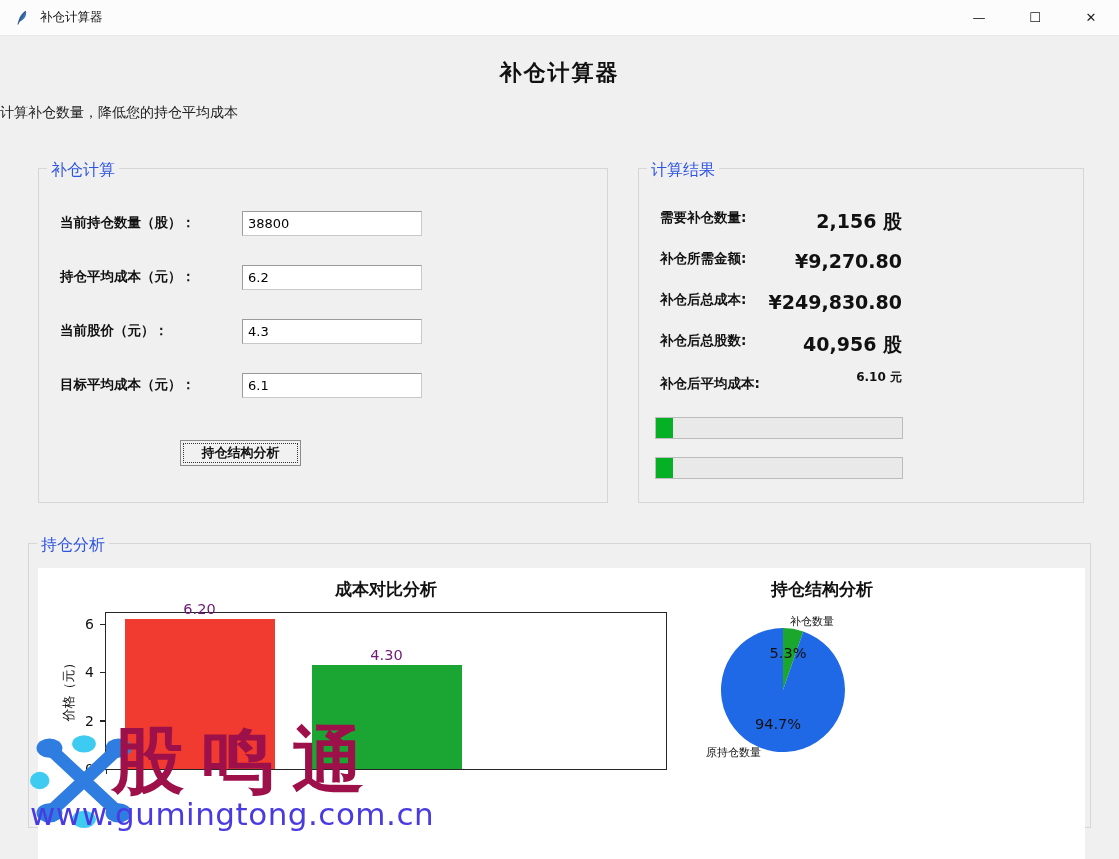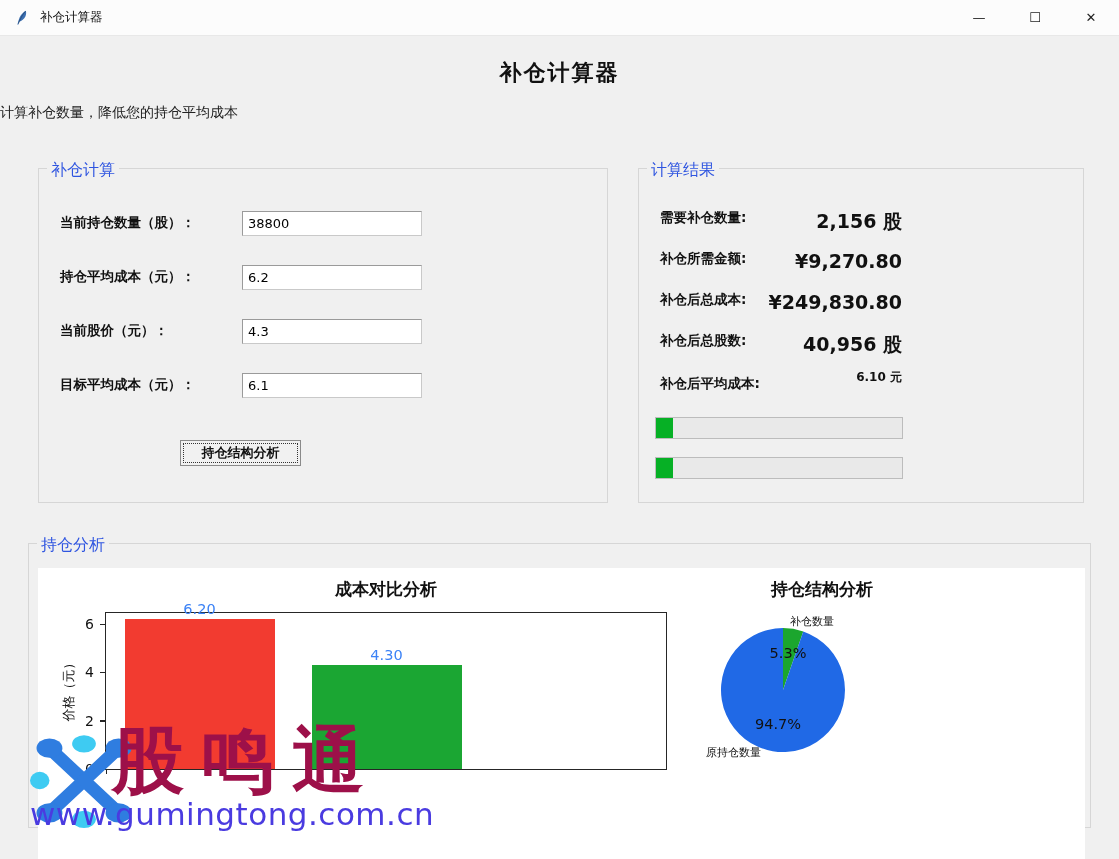--- a/index.html
+++ b/index.html
@@ -54,21 +54,21 @@
     font-size:17px; font-weight:600; color:#111; }
   .pie-title { position:absolute; left:684px; top:10px; width:200px; text-align:center;
     font-size:17px; font-weight:600; color:#111; }
   .ylabel { position:absolute; left:-14px; top:112px; width:90px; text-align:center;
     font-size:13px; color:#111; transform:rotate(-90deg); }
   .axes { position:absolute; left:67px; top:44px; width:562px; height:158px;
     border:1.4px solid #262626; }
   .bar-slot { position:absolute; top:0; height:100%; width:187px; }
   .bar-slot:nth-child(1){ left:0; } .bar-slot:nth-child(2){ left:187px; } .bar-slot:nth-child(3){ left:374px; }
   .bar-rect { position:absolute; bottom:0; left:50%; transform:translateX(-50%); width:150px; }
-  .bar-value { position:absolute; left:50%; transform:translateX(-50%); font-size:14.5px; color:#3b82f6; white-space:nowrap; }
+  .bar-value { position:absolute; left:50%; transform:translateX(-50%); font-size:14.5px; color:#701a75; white-space:nowrap; }
   .ytick { position:absolute; right:calc(100% + 12px); width:24px; text-align:right;
     font-size:14px; color:#111; line-height:16px; }
   .ytickmark { position:absolute; right:100%; width:6px; height:1.4px; background:#262626; }
   .xtickmark { position:absolute; top:100%; width:1.4px; height:5px; background:#262626; }
   .xtickmark:nth-of-type(1){ left:93px; } .xtickmark:nth-of-type(2){ left:280px; } .xtickmark:nth-of-type(3){ left:467px; }
   .xlabels { position:absolute; left:67px; top:208px; width:562px; display:flex; }
   .xlabels span { width:187px; text-align:center; font-size:14px; color:#111; }
   .pie-svg { position:absolute; left:675px; top:52px; }
   .pie-label { position:absolute; font-size:11px; color:#111; white-space:nowrap; }
   .pl-quota   { left:752px; top:46px; }

